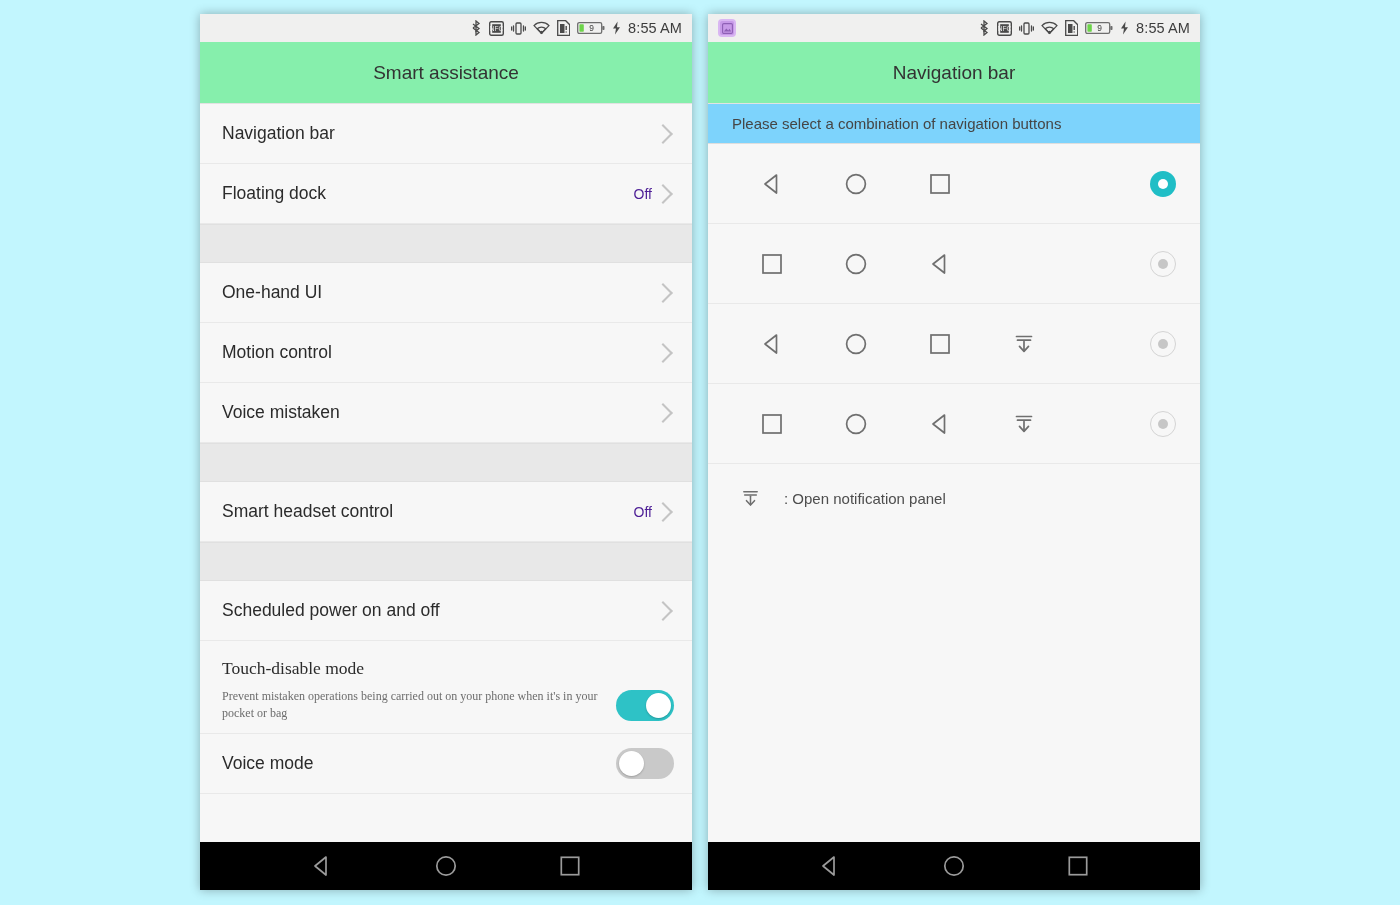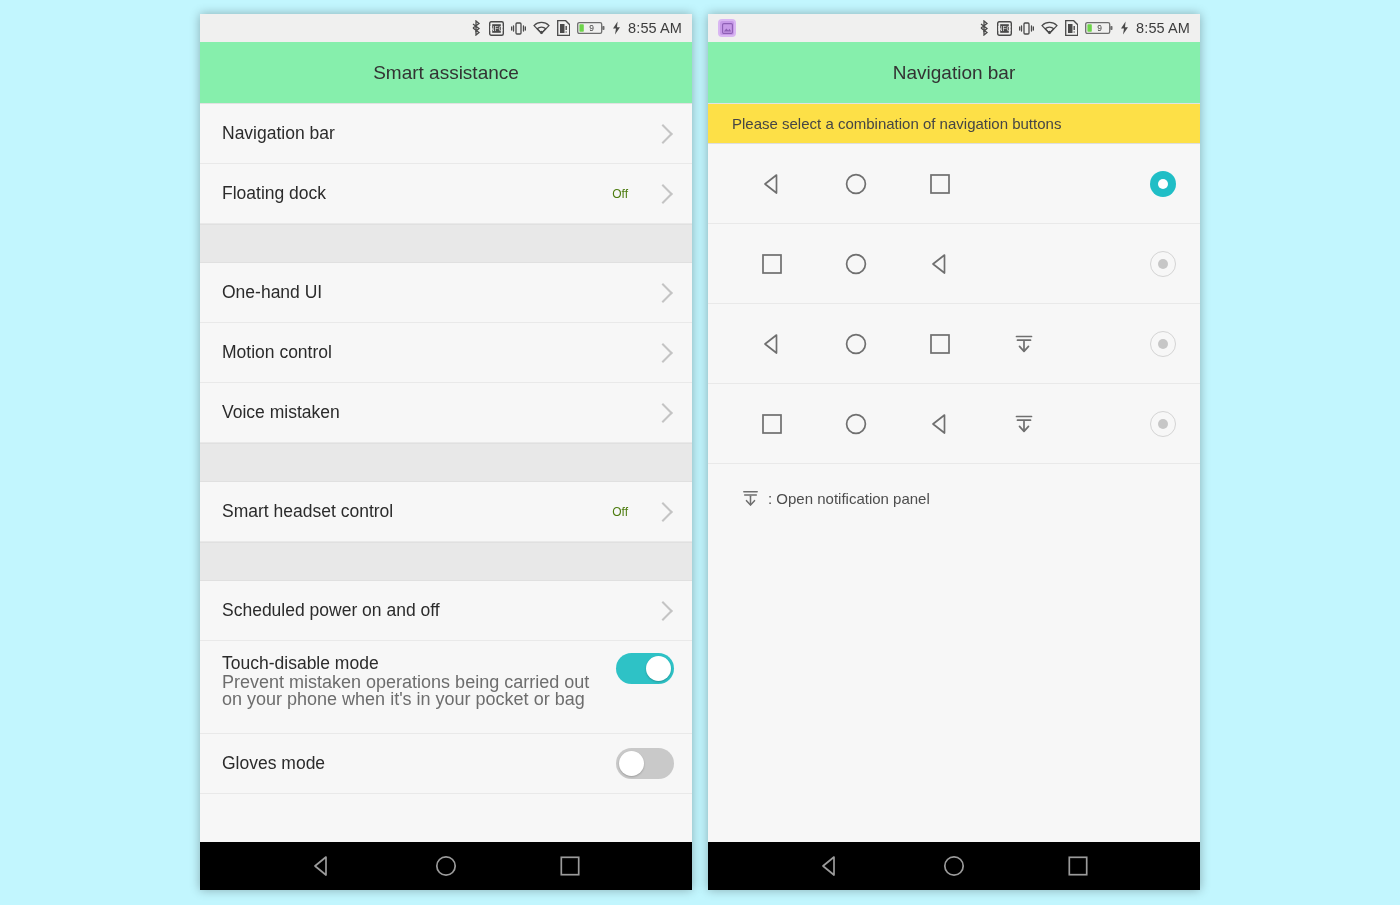--- a/index.html
+++ b/index.html
@@ -113,51 +113,52 @@
     align-items: center;
     padding: 0 18px 0 22px;
     border-bottom: 1px solid #e9e9e9;
   }
   .row .label {
     font-size: 17.5px;
     color: #2b2b2b;
     flex: 1 1 auto;
   }
   .row .value {
-    font-size: 12px;
-    color: #4d7c0f;
-    margin-right: 28px;
+    font-size: 14px;
+    color: #4c1d95;
+    margin-right: 4px;
   }
   .chev {
     width: 14px; height: 14px;
     border-right: 2px solid #c4c4c4;
     border-top: 2px solid #c4c4c4;
     transform: rotate(45deg);
     flex: 0 0 auto;
     margin-right: 4px;
   }
   .gap {
     height: 39px;
     background: #e8e8e8;
     border-top: 1px solid #e0e0e0;
     border-bottom: 1px solid #e0e0e0;
   }
 
   .row.two-line {
     min-height: 93px;
-    align-items: flex-start;
+    align-items: flex-end;
     padding-top: 12px;
     padding-bottom: 12px;
+    font-family: Liberation Serif, serif;
   }
   .row .text-col { flex: 1 1 auto; padding-right: 14px; }
   .row .sub {
-    font-size: 18px;
+    font-size: 12px;
     color: #6d6d6d;
     line-height: 16.5px;
-    margin-top: 0;
+    margin-top: 9px;
     max-width: 380px;
   }
 
   
   .toggle {
     width: 58px; height: 31px;
     border-radius: 16px;
     position: relative;
     flex: 0 0 auto;
   }
@@ -170,21 +171,21 @@
     border-radius: 50%;
     background: #ffffff;
     box-shadow: 0 1px 2px rgba(0,0,0,0.22);
   }
   .toggle.on  .knob { right: 3px; }
   .toggle.off .knob { left: 3px; }
 
   
   .hint {
     height: 40px;
-    background: #fde047;
+    background: #7dd3fc;
     display: flex;
     align-items: center;
     padding: 0 24px;
     border-bottom: 1px solid #dedede;
   }
   .hint span {
     font-size: 15px;
     color: #454545;
   }
 
@@ -234,21 +235,21 @@
     content: "";
     width: 10px; height: 10px;
     border-radius: 50%;
     background: #c6c6c6;
   }
 
   .legend {
     display: flex;
     align-items: center;
     padding: 22px 0 0 30px;
-    gap: 5px;
+    gap: 21px;
   }
   .legend .legend-text {
     font-size: 15px;
     color: #4d4d4d;
   }
 
   
   .glyph { display: block; }
 
   
@@ -372,21 +373,21 @@
         <div class="text-col">
           <div class="label">Touch-disable mode</div>
           <div class="sub">Prevent mistaken operations being carried out on your phone when it's in your pocket or bag</div>
         </div>
         <div class="toggle on">
           <div class="knob"></div>
         </div>
       </div>
 
       <div class="row">
-        <span class="label">Gloves mode</span>
+        <span class="label">Voice mode</span>
         <div class="toggle off">
           <div class="knob"></div>
         </div>
       </div>
 
     </div>
 
     <div class="androidnav">
       <span>
         <svg class="glyph" width="26" height="26" viewBox="0 0 26 26">

